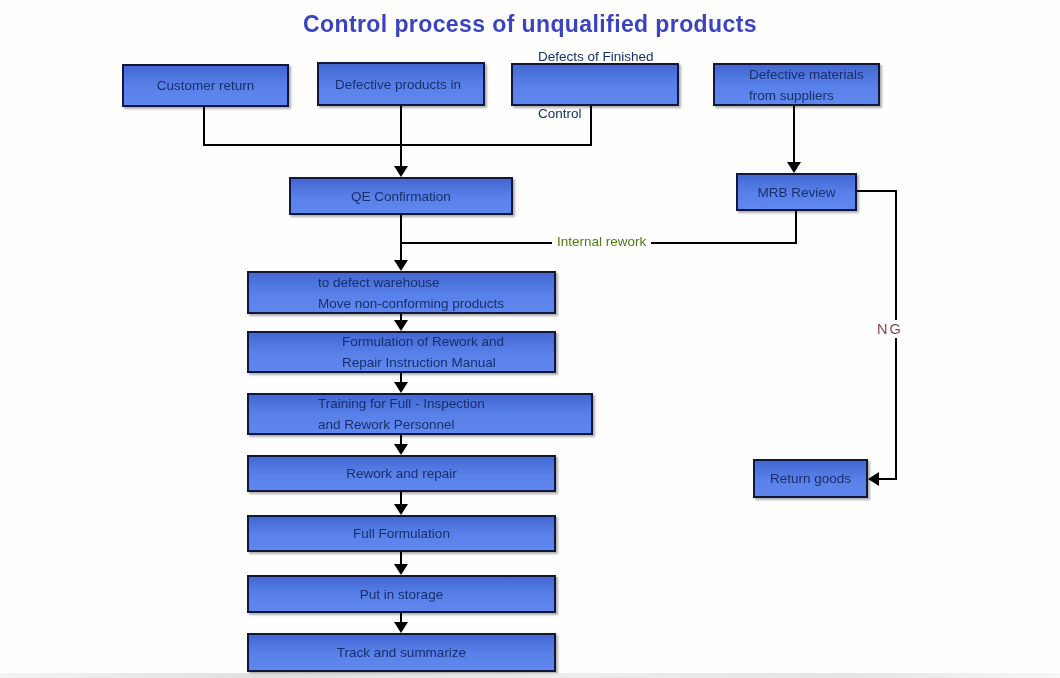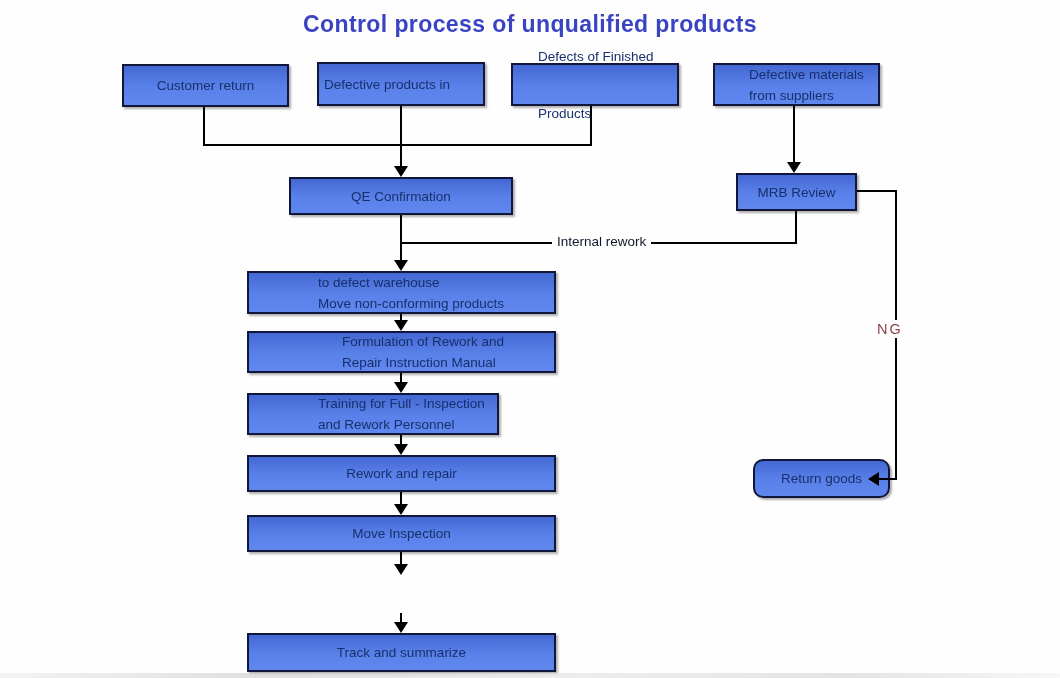--- a/index.html
+++ b/index.html
@@ -26,21 +26,21 @@
     position:absolute;width:0;height:0;
     border-left:7px solid transparent;border-right:7px solid transparent;
     border-top:11px solid #000;
   }
   .arr-left{
     position:absolute;width:0;height:0;
     border-top:7px solid transparent;border-bottom:7px solid transparent;
     border-right:11px solid #000;
   }
   .edge-label{
-    position:absolute;background:#ffffff;color:#0f172a;font-size:13.5px;
+    position:absolute;background:#ffffff;color:#4d7c0f;font-size:13.5px;
     padding:1px 5px;white-space:nowrap;
   }
   .ng-label{
     position:absolute;background:#ffffff;color:#8c4347;font-size:14.5px;
     letter-spacing:2px;padding:1px 4px;
   }
   .bottom-artifact{
     position:absolute;left:0;bottom:0;width:100%;height:5px;opacity:.65;
     background:linear-gradient(90deg,#ededed,#cfcfcf 25%,#e4e4e4 55%,#d6d6d6 80%,#f3f3f3);
   }
@@ -49,27 +49,27 @@
 <body>
 
 <div class="canvas">
 
   <h1 class="title">Control process of unqualified products</h1>
 
   <div class="node center" style="left:122px;top:64px;width:167px;height:43px;">
     <span>Customer return</span>
   </div>
 
-  <div class="node two" style="left:317px;top:62px;width:168px;height:44px;padding-left:5px;">
+  <div class="node two" style="left:317px;top:62px;width:168px;height:44px;padding-left:16px;">
     <span>Defective products in</span>
   </div>
 
   <div class="node two" style="left:511px;top:63px;width:168px;height:43px;padding-left:25px;gap:36px;">
     <span>Defects of Finished</span>
-    <span>Products</span>
+    <span>Control</span>
   </div>
 
   <div class="node two" style="left:713px;top:63px;width:167px;height:43px;padding-left:34px;">
     <span>Defective materials</span>
     <span>from suppliers</span>
   </div>
 
   <div class="node center" style="left:289px;top:177px;width:224px;height:38px;">
     <span>QE Confirmation</span>
   </div>
@@ -81,39 +81,42 @@
   <div class="node two" style="left:247px;top:271px;width:309px;height:43px;padding-left:69px;">
     <span>to defect warehouse</span>
     <span>Move non-conforming products</span>
   </div>
 
   <div class="node two" style="left:247px;top:331px;width:309px;height:42px;padding-left:93px;">
     <span>Formulation of Rework and</span>
     <span>Repair Instruction Manual</span>
   </div>
 
-  <div class="node two" style="left:247px;top:393px;width:252px;height:42px;padding-left:69px;">
+  <div class="node two" style="left:247px;top:393px;width:346px;height:42px;padding-left:69px;">
     <span>Training for Full - Inspection</span>
     <span>and Rework Personnel</span>
   </div>
 
   <div class="node center" style="left:247px;top:455px;width:309px;height:37px;">
     <span>Rework and repair</span>
   </div>
 
   <div class="node center" style="left:247px;top:515px;width:309px;height:37px;">
-    <span>Move Inspection</span>
+    <span>Full Formulation</span>
   </div>
 
+  <div class="node center" style="left:247px;top:575px;width:309px;height:38px;">
+    <span>Put in storage</span>
+  </div>
 
   <div class="node center" style="left:247px;top:633px;width:309px;height:39px;">
     <span>Track and summarize</span>
   </div>
 
-  <div class="node center" style="left:753px;top:459px;width:137px;height:39px;border-radius:10px;">
+  <div class="node center" style="left:753px;top:459px;width:115px;height:39px;">
     <span>Return goods</span>
   </div>
 
   <div class="vline" style="left:203px;top:107px;height:39px;"></div>
   <div class="vline" style="left:590px;top:106px;height:40px;"></div>
   <div class="hline" style="left:203px;top:144px;width:389px;"></div>
   <div class="vline" style="left:400px;top:106px;height:62px;"></div>
   <div class="arr-down" style="left:394px;top:166px;"></div>
 
   <div class="vline" style="left:793px;top:106px;height:58px;"></div>

